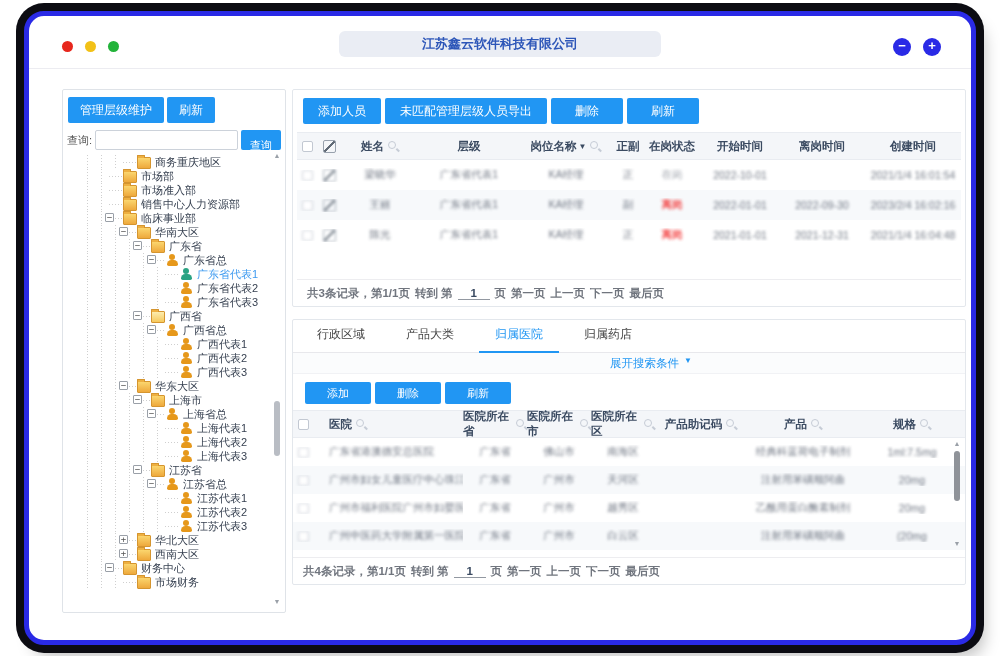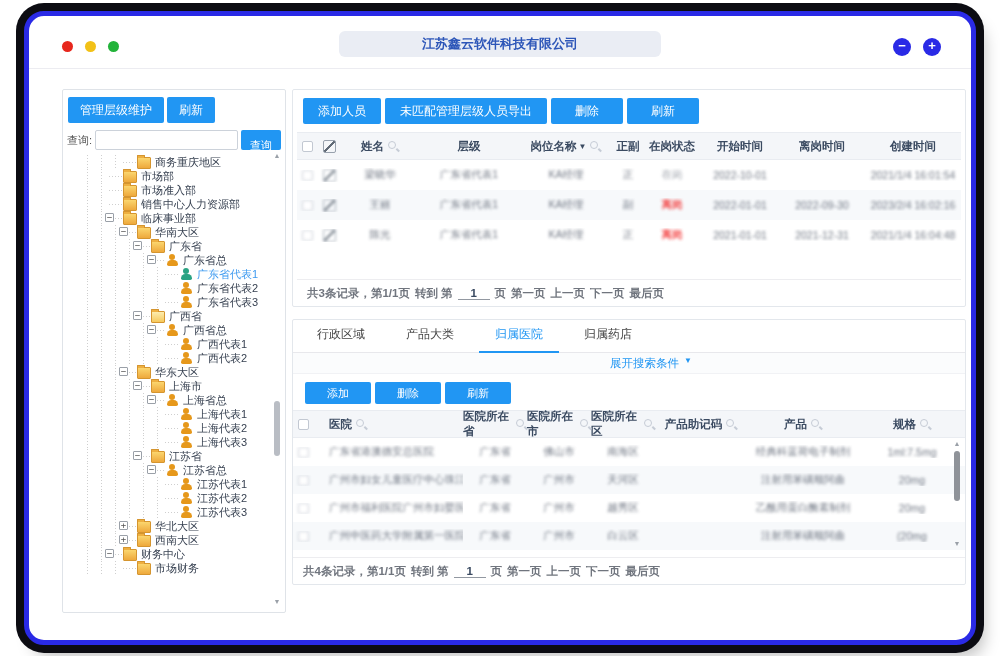--- a/index.html
+++ b/index.html
@@ -297,20 +297,31 @@
           <span class="g"></span>
           <span class="g"></span>
           <span class="conn"></span>
           <span class="ticon person"></span>
           <span class="tlabel">广西代表2</span>
         </div>
         <div class="tnode">
           <span class="g"></span>
           <span class="g"></span>
           <span class="g"></span>
+          <span class="g"></span>
+          <span class="g"></span>
+          <span class="g"></span>
+          <span class="conn"></span>
+          <span class="ticon person"></span>
+          <span class="tlabel">广西代表3</span>
+        </div>
+        <div class="tnode">
+          <span class="g"></span>
+          <span class="g"></span>
+          <span class="g"></span>
           <span class="conn">
             <span class="ebox">−</span>
           </span>
           <span class="ticon folder"></span>
           <span class="tlabel">华东大区</span>
         </div>
         <div class="tnode">
           <span class="g"></span>
           <span class="g"></span>
           <span class="g"></span>

